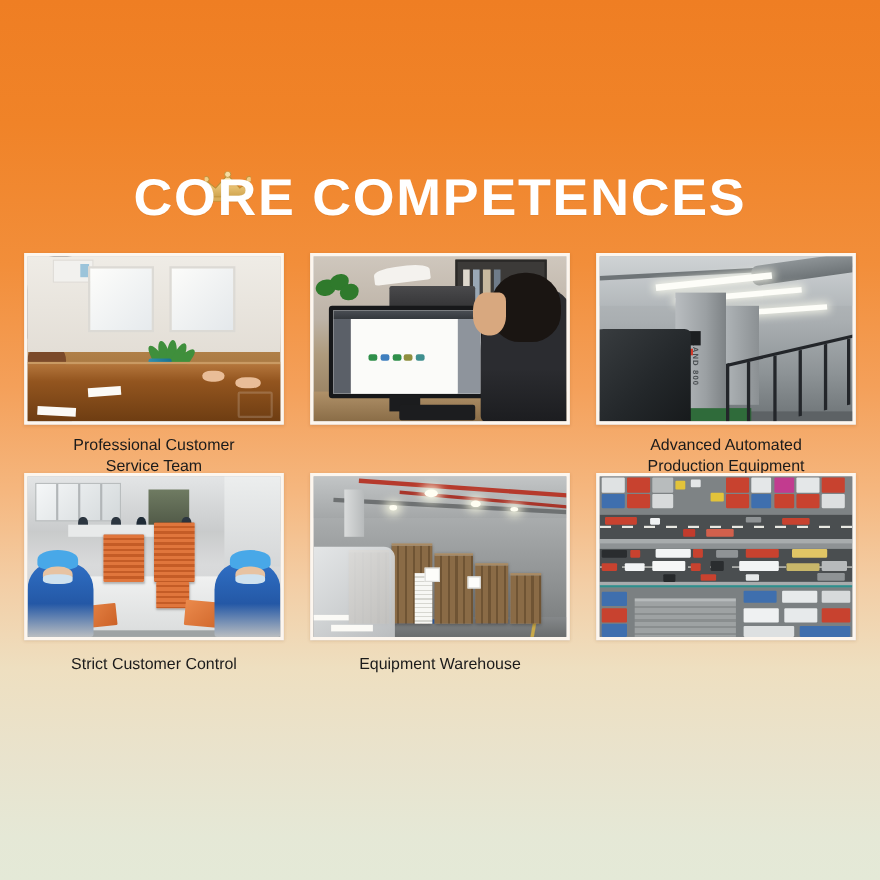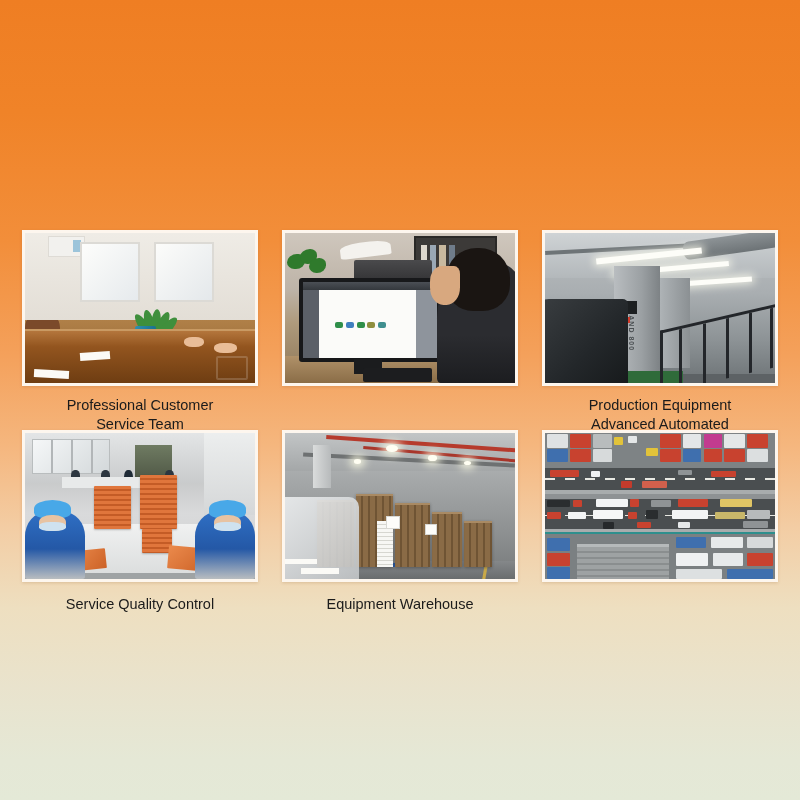--- a/index.html
+++ b/index.html
@@ -296,20 +296,37 @@
   .sc-log .bldg { position:absolute; left:14%; bottom:0; width:40%; height:24%;
     background:repeating-linear-gradient(to bottom,#9ea2a3 0px,#9ea2a3 4px,#8a8e8f 4px,#8a8e8f 6px);
     border-top:3px solid #b6babb; }
   .sc-log .teal { position:absolute; left:0; right:0; height:1.5px; background:#2e8f8d; }
 </style>
 </head>
 <body>
 
 <div id="page">
 
+  <div class="heading-wrap">
+    <svg class="crown" viewBox="0 0 42 30">
+      <defs>
+        <linearGradient id="cg" x1="0" y1="0" x2="0" y2="1">
+          <stop offset="0%" stop-color="#fbe7b4"></stop>
+          <stop offset="45%" stop-color="#e8c274"></stop>
+          <stop offset="100%" stop-color="#c79a42"></stop>
+        </linearGradient>
+      </defs>
+      <path d="M4 26 L1 8 L10 15 L21 3 L32 15 L41 8 L38 26 Z" fill="url(#cg)" stroke="#b98e36" stroke-width="1"></path>
+      <circle cx="1.5" cy="7" r="2.6" fill="#f0cd86" stroke="#b98e36" stroke-width=".8"></circle>
+      <circle cx="21" cy="2.5" r="2.8" fill="#f6dda4" stroke="#b98e36" stroke-width=".8"></circle>
+      <circle cx="40.5" cy="7" r="2.6" fill="#f0cd86" stroke="#b98e36" stroke-width=".8"></circle>
+      <rect x="4" y="23" width="34" height="4" rx="1.5" fill="#d9ae5c" stroke="#b98e36" stroke-width=".6"></rect>
+    </svg>
+    <div class="page-title">CORE COMPETENCES</div>
+  </div>
 
   <div class="grid">
 
     <div class="cell r1">
       <div class="photo-frame">
         <div class="photo sc-meeting">
           <div class="wall"></div>
             <div class="ac">
               <i></i>
             </div>
@@ -402,22 +419,22 @@
           <div class="rail">
             <i style="left:14%"></i>
               <i style="left:34%"></i>
               <i style="left:54%"></i>
             <i style="left:74%"></i>
               <i style="left:92%"></i>
           </div>
         </div>
       </div>
       <div class="caption">
+        <div>Advanced Automated</div>
         <div>Production Equipment</div>
-        <div>Advanced Automated</div>
       </div>
     </div>
 
     <div class="cell r2">
       <div class="photo-frame">
         <div class="photo sc-qc">
           <div class="bgwall"></div>
           <div class="bgwin">
               <i style="left:24%"></i>
               <i style="left:50%"></i>
@@ -441,21 +458,21 @@
             <div class="cap capL"></div>
           <div class="face faceL"></div>
             <div class="mask maskL"></div>
           <div class="wbody wR"></div>
             <div class="cap capR"></div>
           <div class="face faceR"></div>
             <div class="mask maskR"></div>
         </div>
       </div>
       <div class="caption">
-        <div>Service Quality Control</div>
+        <div>Strict Customer Control</div>
       </div>
     </div>
 
     <div class="cell r2">
       <div class="photo-frame">
         <div class="photo sc-wh">
           <div class="ceil"></div>
           <div class="gpipe"></div>
           <div class="redpipe"></div>
             <div class="redpipe2"></div>

